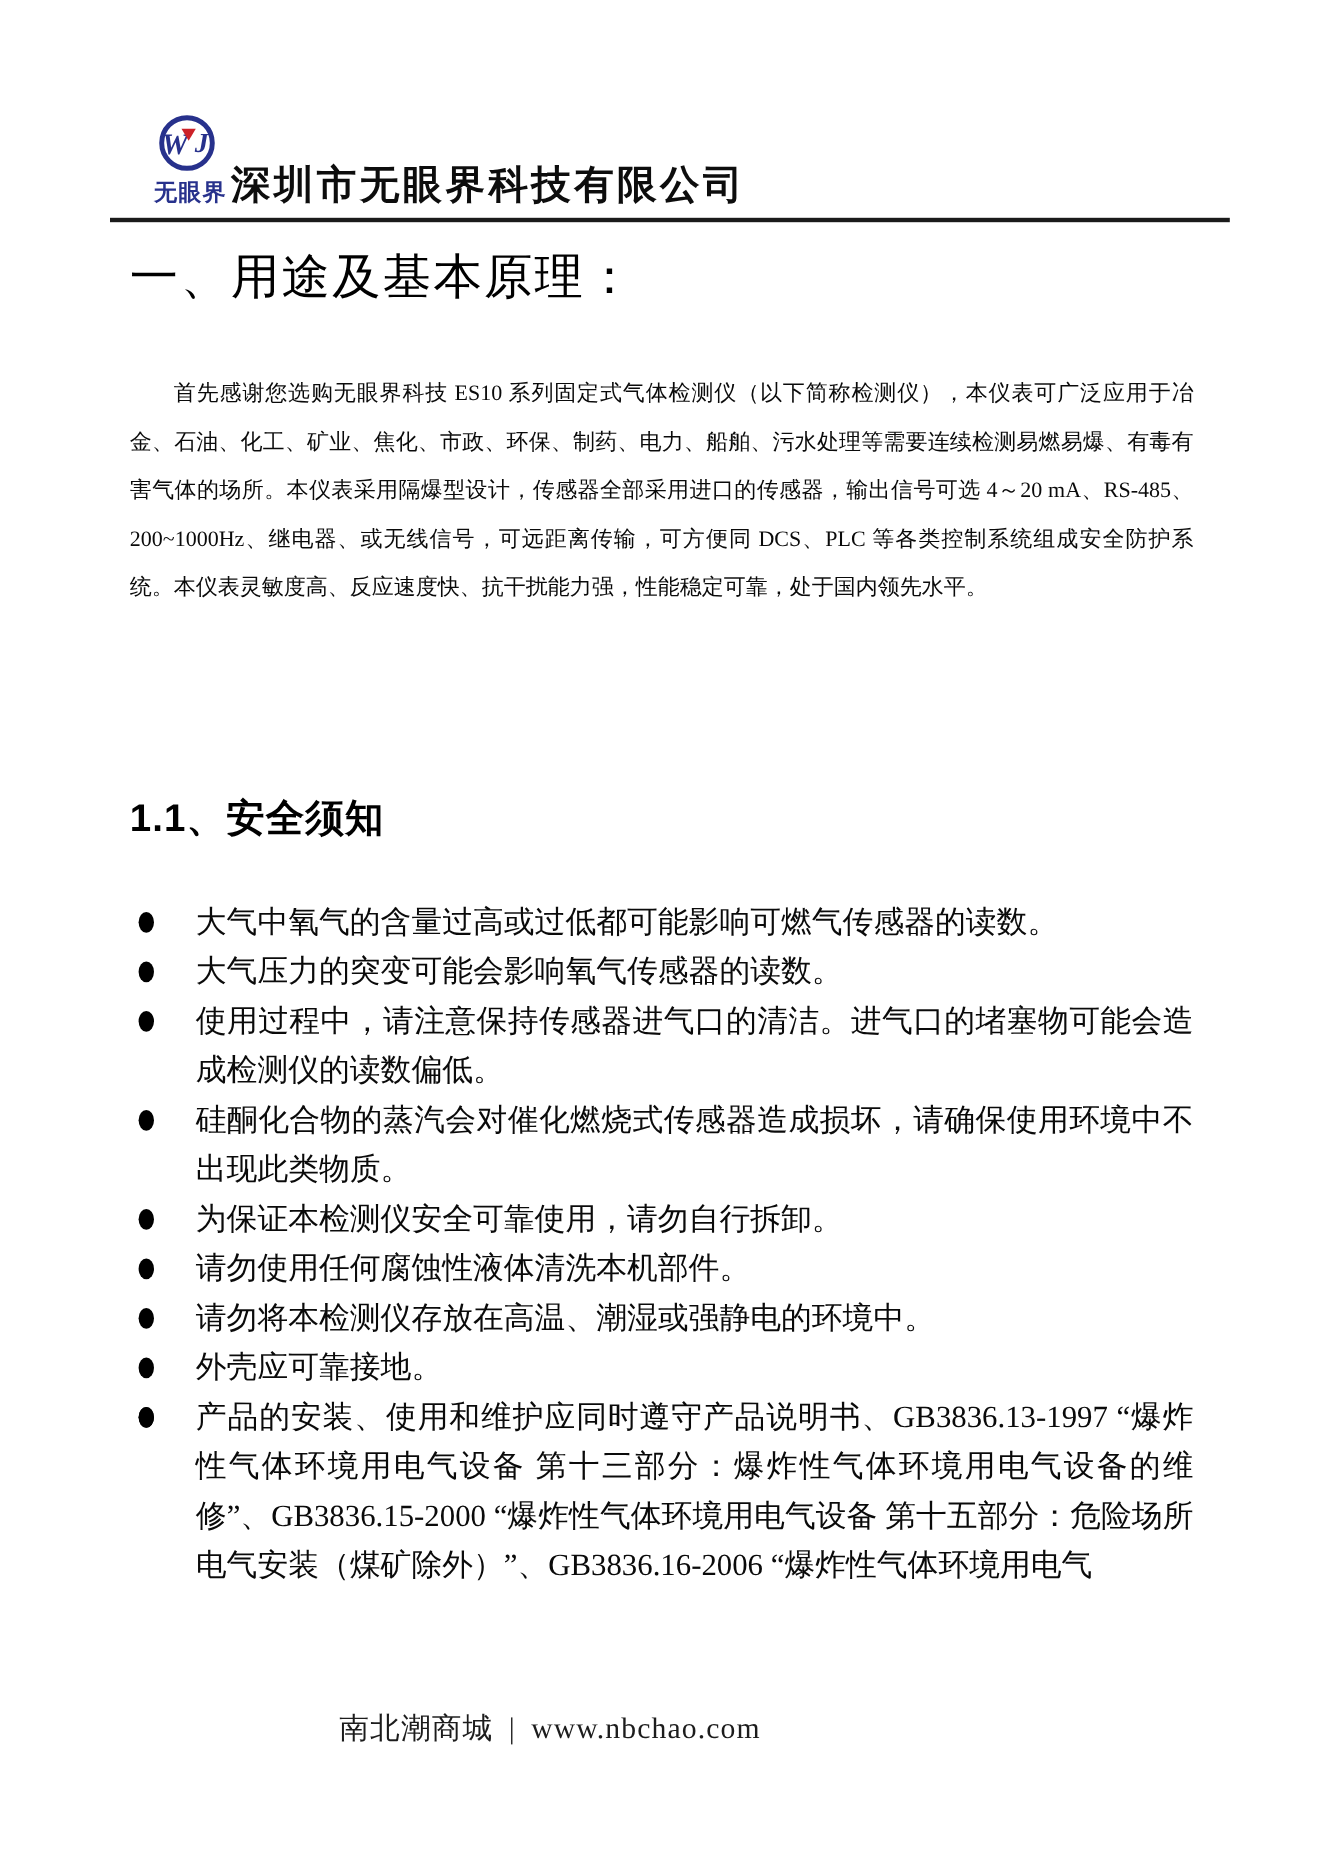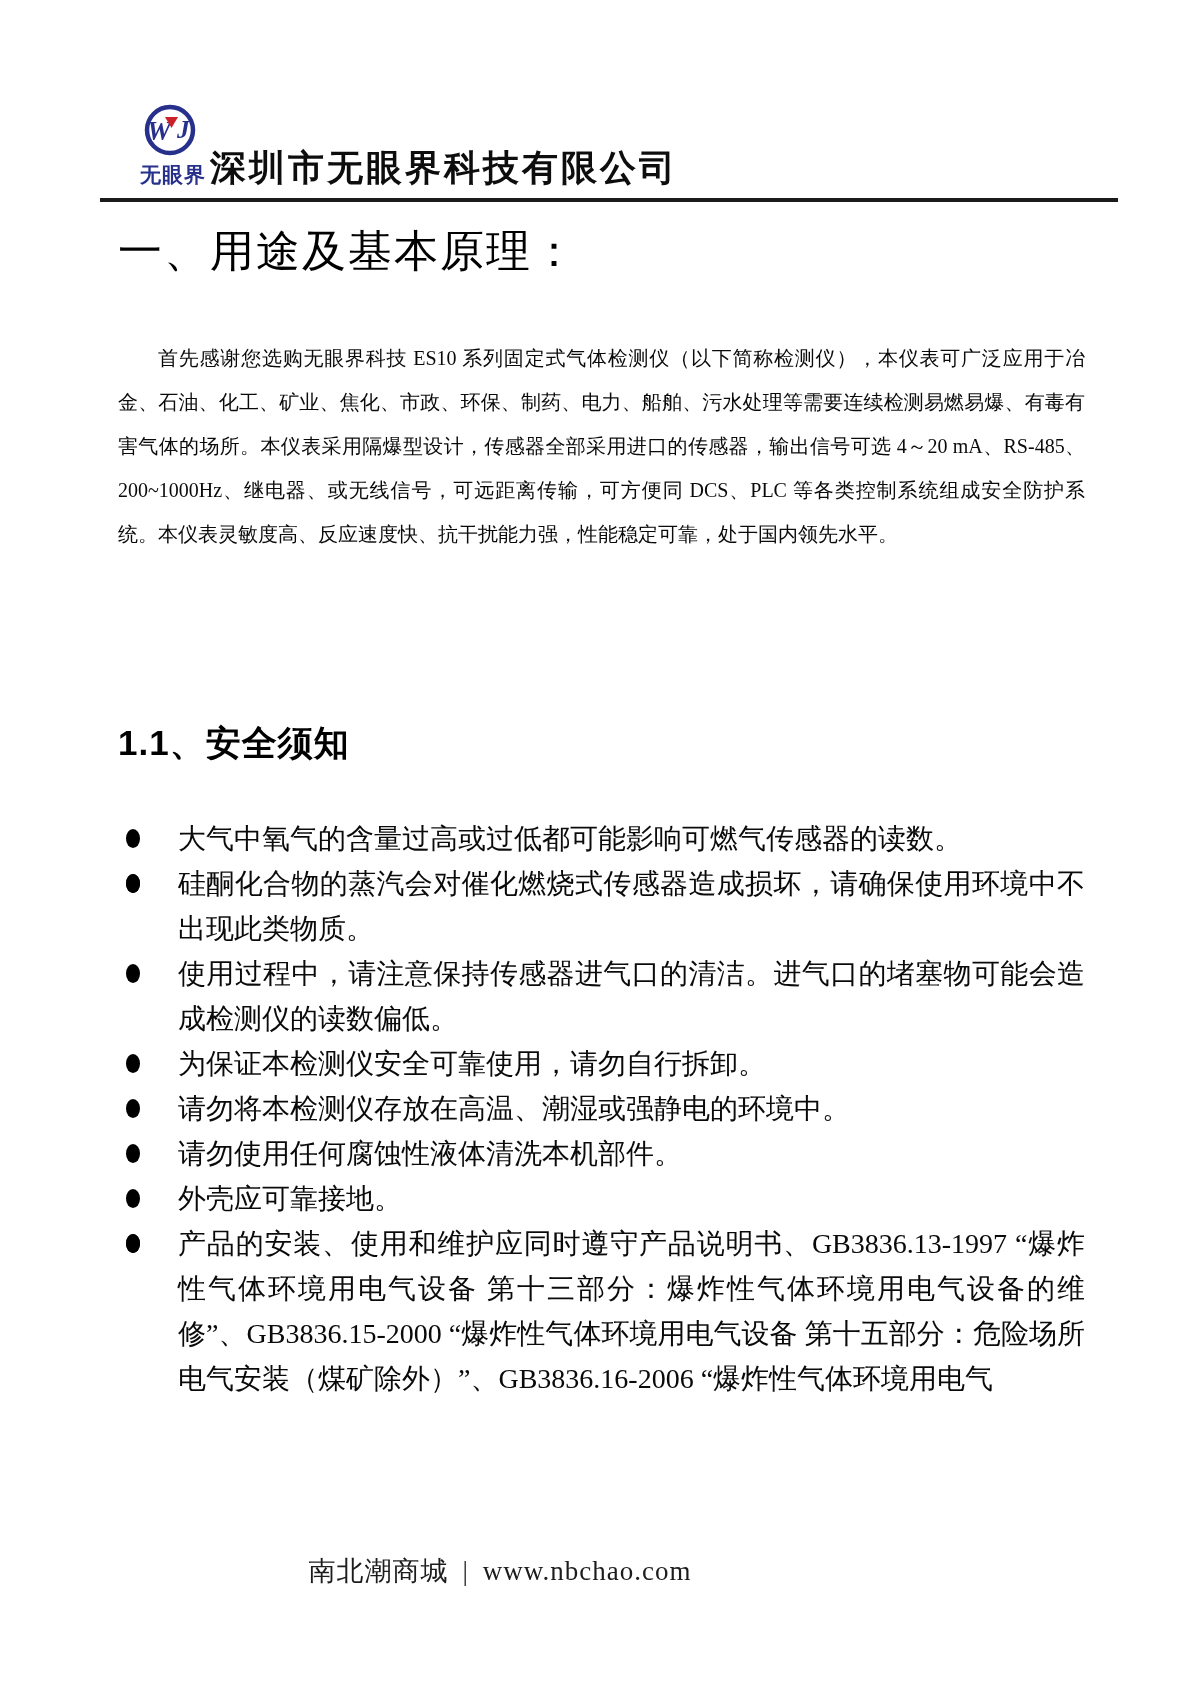--- a/index.html
+++ b/index.html
@@ -157,40 +157,41 @@
 
   <h2 class="section-heading">1.1、安全须知</h2>
 
   <ul class="safety-list">
     <li>
       <span class="bullet"></span>
       <span>大气中氧气的含量过高或过低都可能影响可燃气传感器的读数。</span>
     </li>
     <li>
       <span class="bullet"></span>
+      <span>大气压力的突变可能会影响氧气传感器的读数。</span>
+    </li>
+    <li>
+      <span class="bullet"></span>
+      <span>使用过程中，请注意保持传感器进气口的清洁。进气口的堵塞物可能会造成检测仪的读数偏低。</span>
     </li>
     <li>
       <span class="bullet"></span>
       <span>硅酮化合物的蒸汽会对催化燃烧式传感器造成损坏，请确保使用环境中不出现此类物质。</span>
     </li>
     <li>
       <span class="bullet"></span>
-      <span>使用过程中，请注意保持传感器进气口的清洁。进气口的堵塞物可能会造成检测仪的读数偏低。</span>
-    </li>
-    <li>
-      <span class="bullet"></span>
       <span>为保证本检测仪安全可靠使用，请勿自行拆卸。</span>
     </li>
     <li>
       <span class="bullet"></span>
+      <span>请勿使用任何腐蚀性液体清洗本机部件。</span>
+    </li>
+    <li>
+      <span class="bullet"></span>
       <span>请勿将本检测仪存放在高温、潮湿或强静电的环境中。</span>
-    </li>
-    <li>
-      <span class="bullet"></span>
-      <span>请勿使用任何腐蚀性液体清洗本机部件。</span>
     </li>
     <li>
       <span class="bullet"></span>
       <span>外壳应可靠接地。</span>
     </li>
     <li>
       <span class="bullet"></span>
     </li>
     <li>
       <span class="bullet"></span>

